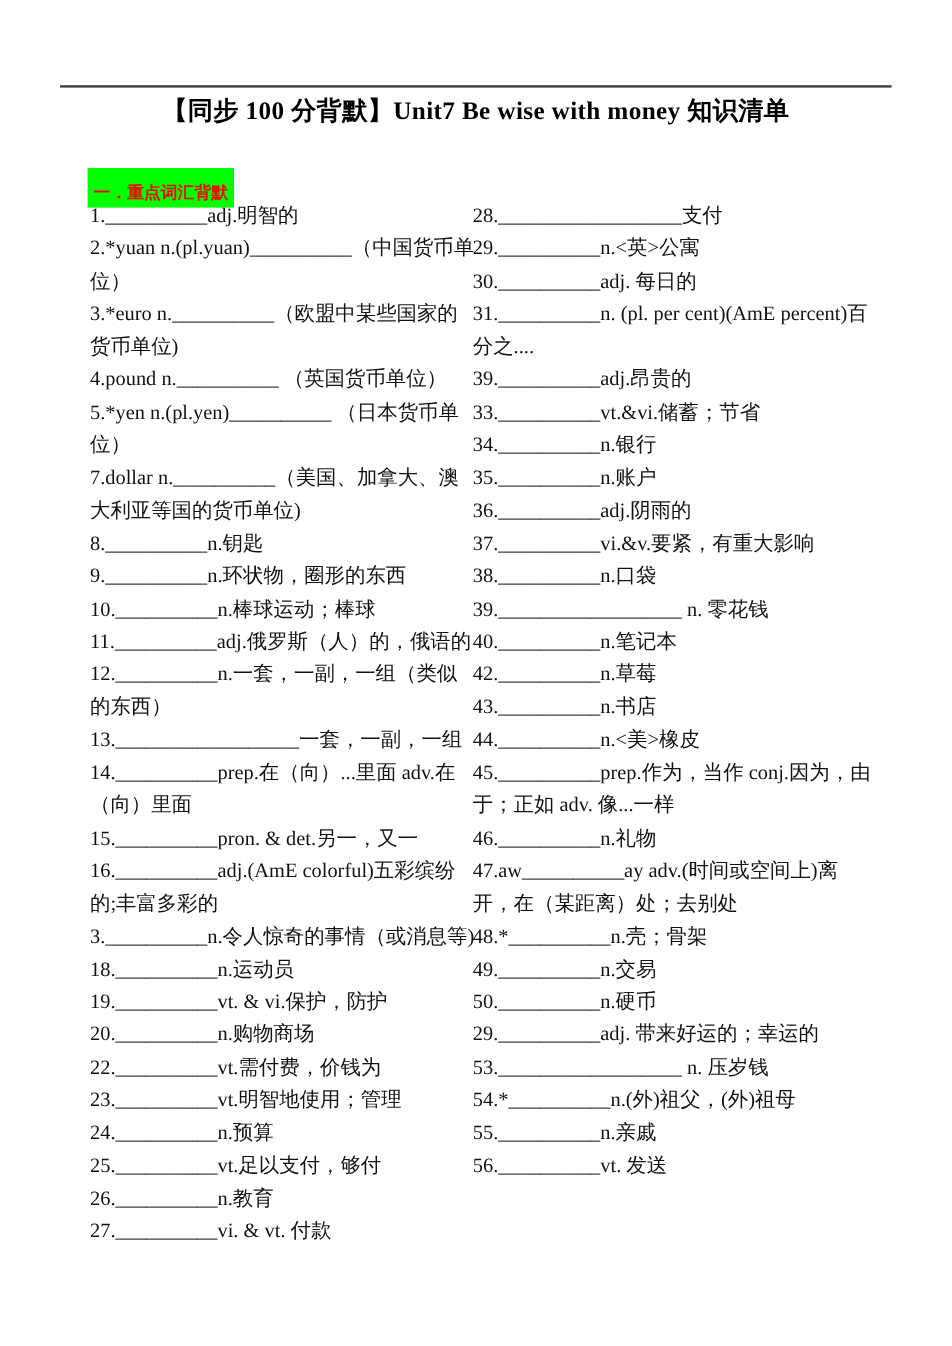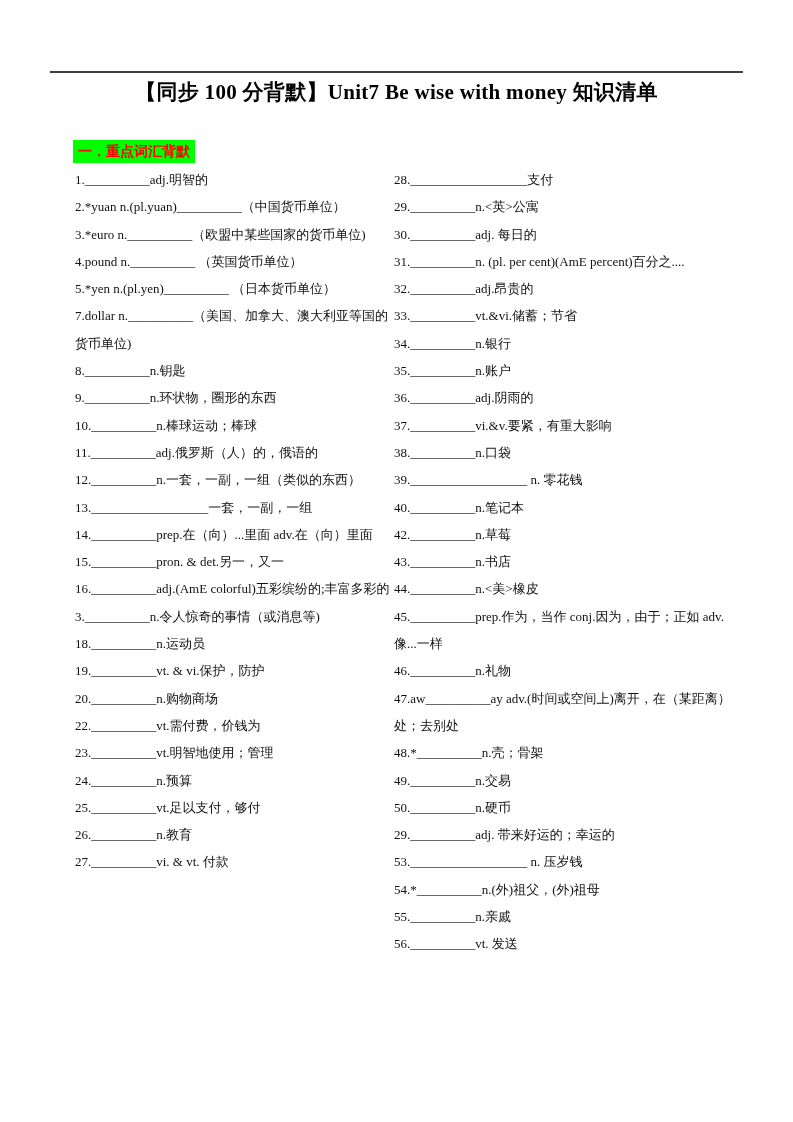--- a/index.html
+++ b/index.html
@@ -38,27 +38,27 @@
   .section-header {
     position: absolute;
     left: 73px;
     top: 140px;
     display: inline-block;
     background: #00ff00;
     color: #ff0000;
     font-weight: bold;
     font-size: 14px;
     line-height: 21px;
-    padding: 1px 5px 1px 5px;
+    padding: 11px 5px 1px 5px;
     white-space: nowrap;
   }
   .vocab-column {
     position: absolute;
     top: 166px;
-    font-size: 13px;
+    font-size: 17px;
     line-height: 27.3px;
     text-align: left;
     word-break: break-word;
   }
   .vocab-column.left  { left: 75px;  width: 322px; }
   .vocab-column.right { left: 394px; width: 338px; }
   .vocab-item {
     white-space: normal;
   }
 </style>
@@ -99,21 +99,21 @@
       <div class="vocab-item">25.__________vt.足以支付，够付</div>
       <div class="vocab-item">26.__________n.教育</div>
       <div class="vocab-item">27.__________vi. &amp; vt. 付款</div>
     </div>
 
   <div class="vocab-column right">
       <div class="vocab-item">28.__________________支付</div>
       <div class="vocab-item">29.__________n.&lt;英&gt;公寓</div>
       <div class="vocab-item">30.__________adj. 每日的</div>
       <div class="vocab-item">31.__________n. (pl. per cent)(AmE percent)百分之....</div>
-      <div class="vocab-item">32.__________adj.昂贵的</div>
+      <div class="vocab-item">39.__________adj.昂贵的</div>
       <div class="vocab-item">33.__________vt.&amp;vi.储蓄；节省</div>
       <div class="vocab-item">34.__________n.银行</div>
       <div class="vocab-item">35.__________n.账户</div>
       <div class="vocab-item">36.__________adj.阴雨的</div>
       <div class="vocab-item">37.__________vi.&amp;v.要紧，有重大影响</div>
       <div class="vocab-item">38.__________n.口袋</div>
       <div class="vocab-item">39.__________________ n. 零花钱</div>
       <div class="vocab-item">40.__________n.笔记本</div>
       <div class="vocab-item">42.__________n.草莓</div>
       <div class="vocab-item">43.__________n.书店</div>

